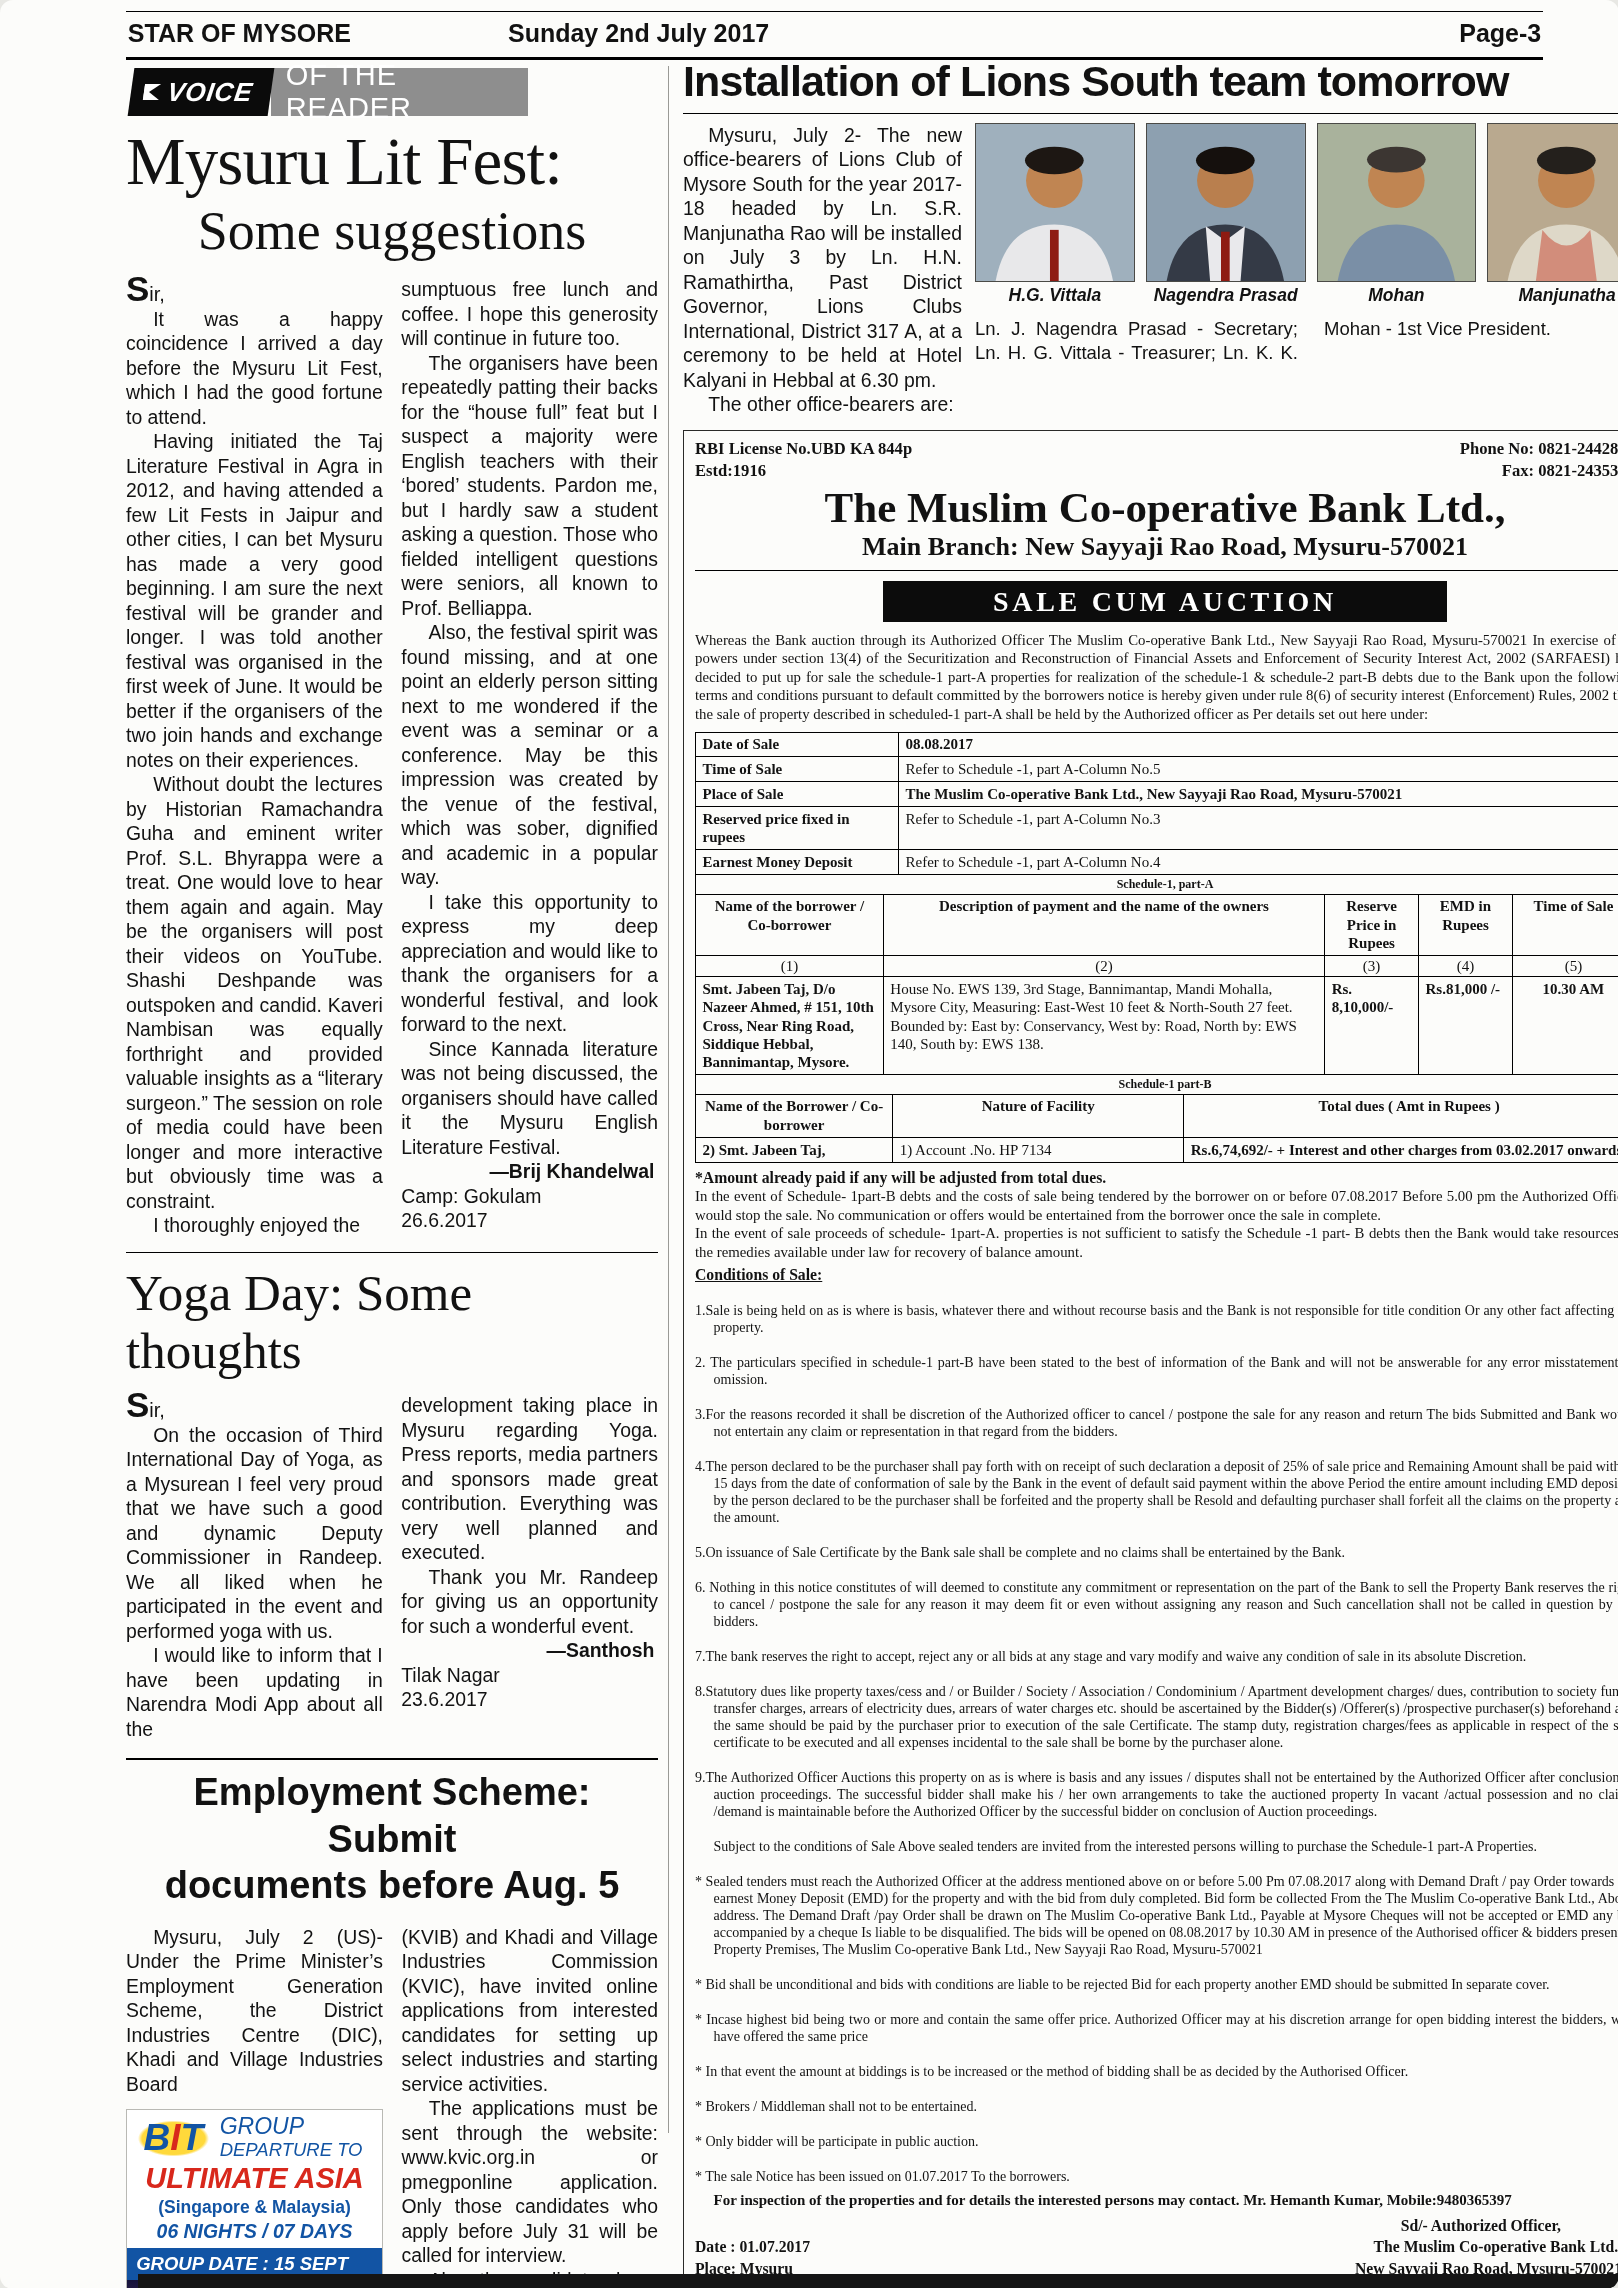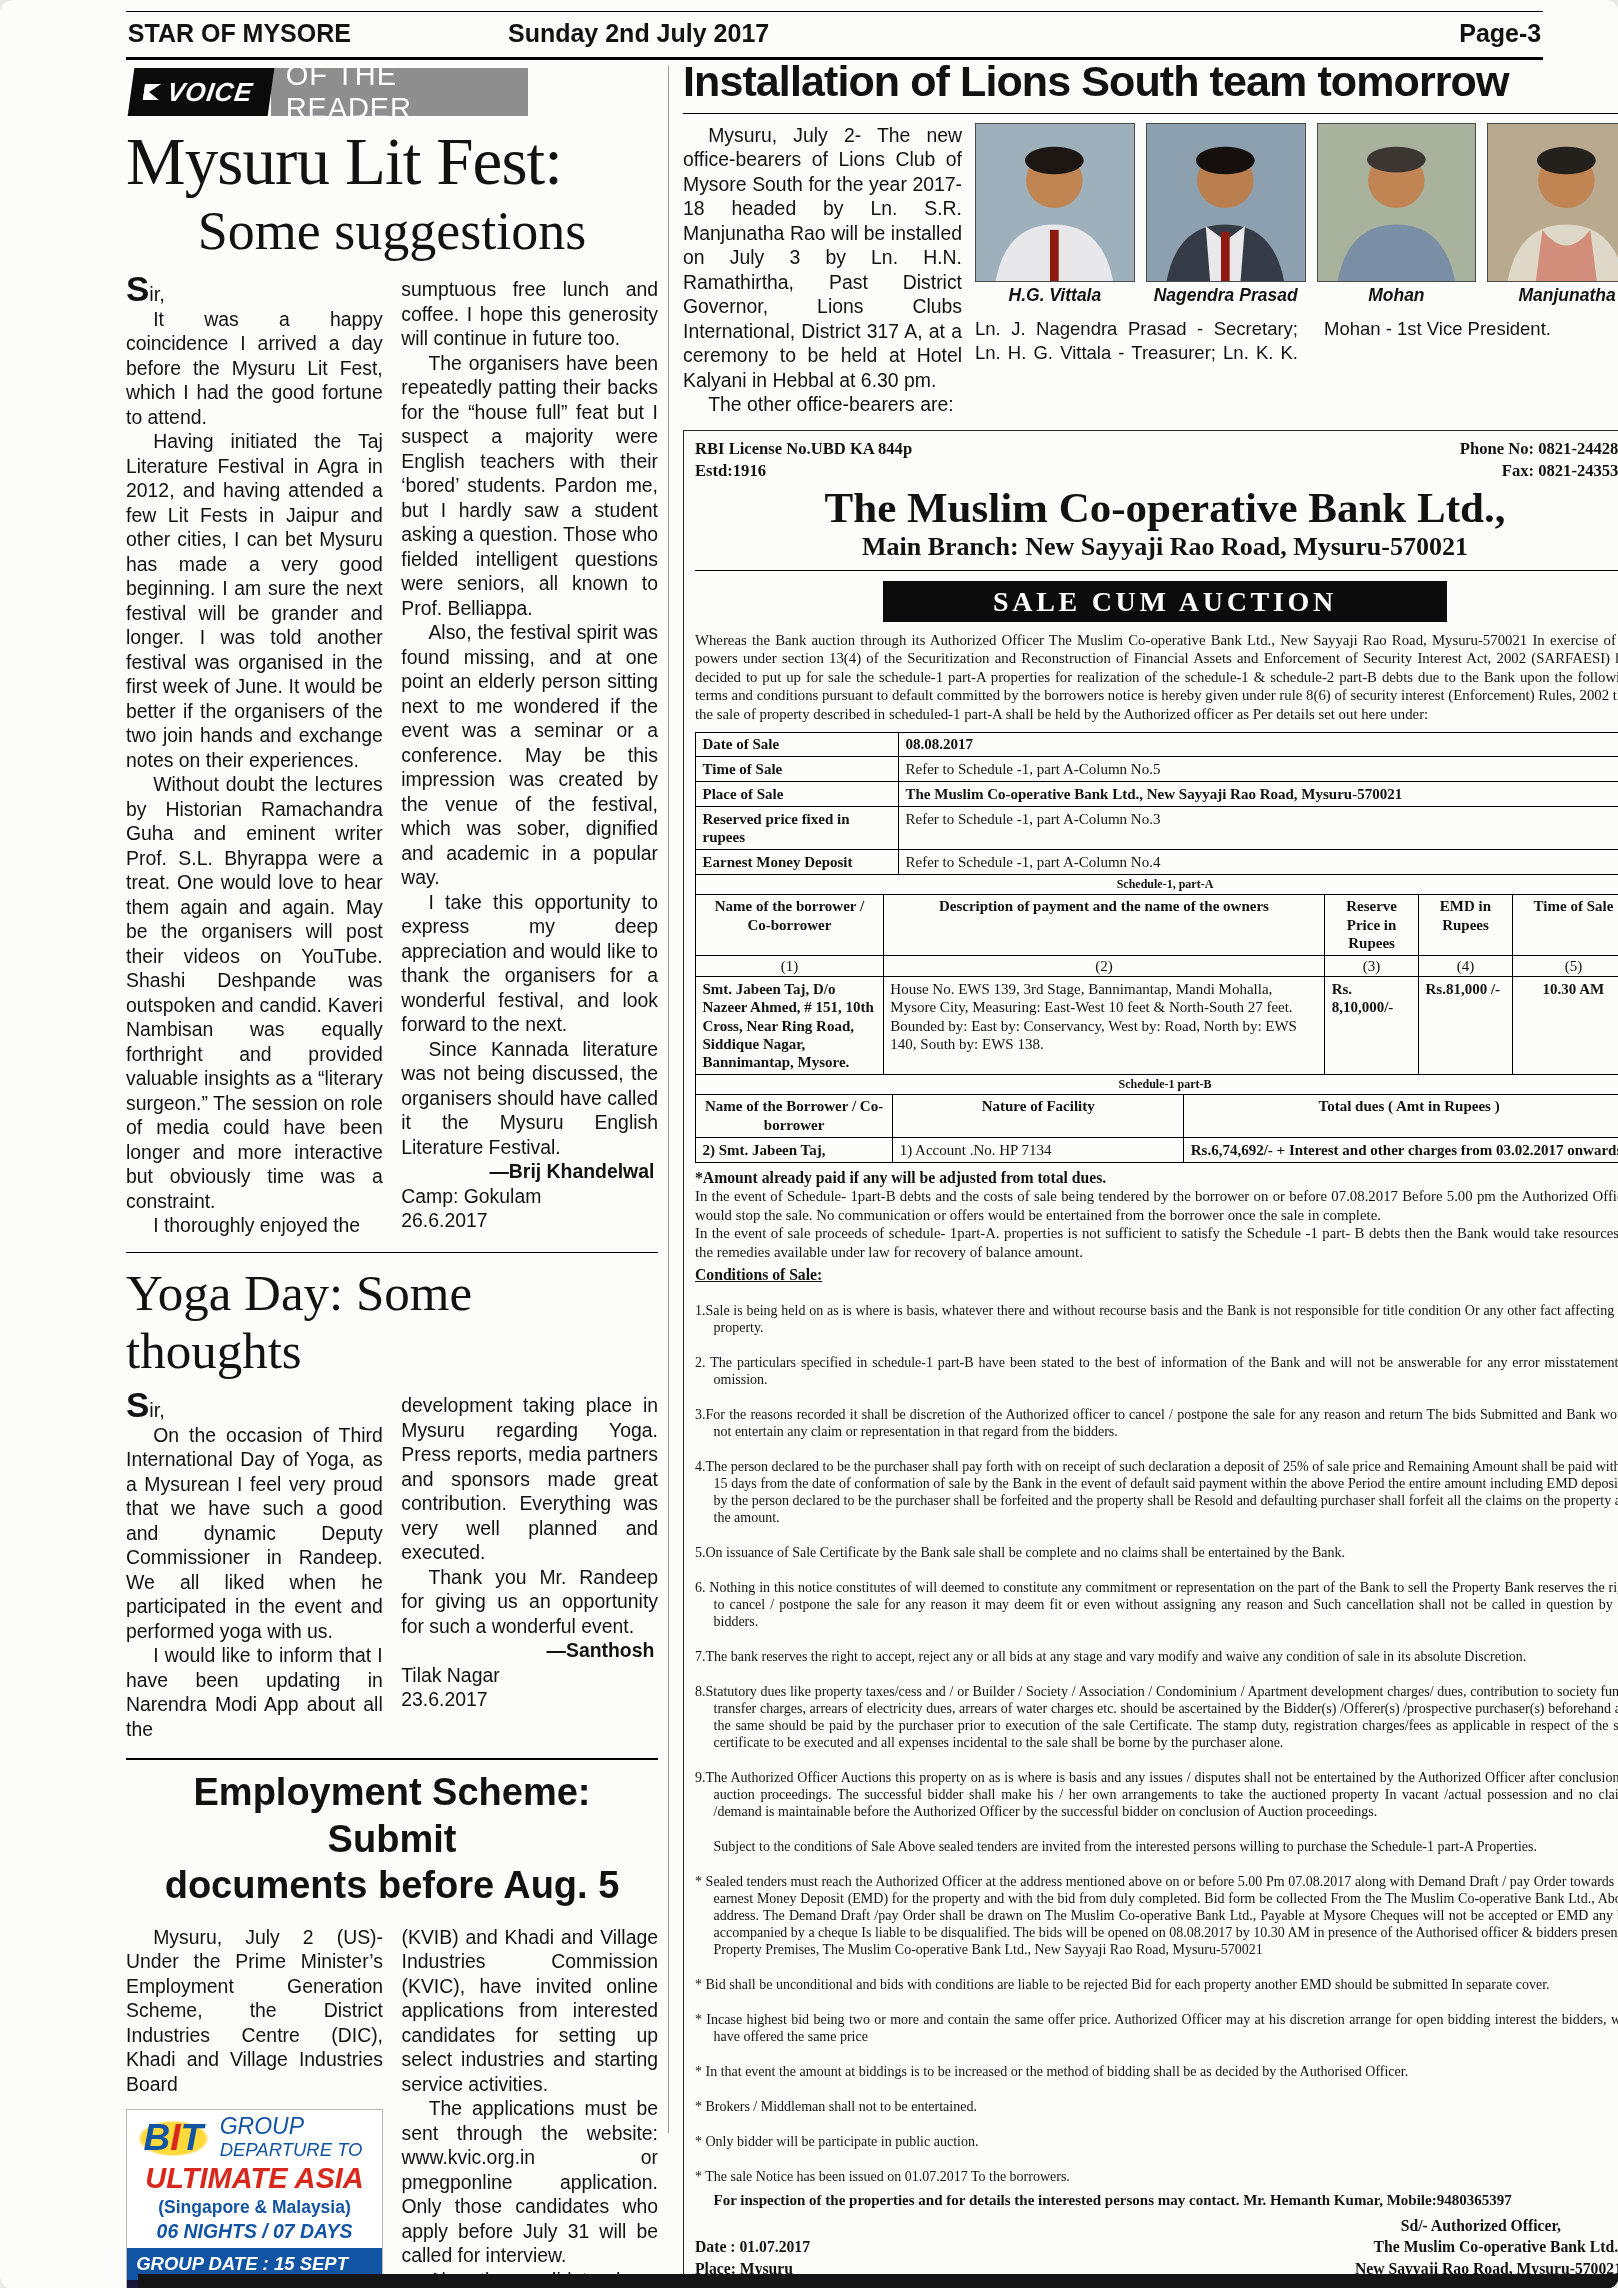--- a/index.html
+++ b/index.html
@@ -358,21 +358,21 @@
           <th class="c">Time of Sale</th>
         </tr>
         <tr class="num-row">
           <td>(1)</td>
           <td>(2)</td>
           <td>(3)</td>
           <td>(4)</td>
           <td>(5)</td>
         </tr>
         <tr>
-          <td class="b">Smt. Jabeen Taj, D/o Nazeer Ahmed, # 151, 10th Cross, Near Ring Road, Siddique Nagar, Bannimantap, Mysore.</td>
+          <td class="b">Smt. Jabeen Taj, D/o Nazeer Ahmed, # 151, 10th Cross, Near Ring Road, Siddique Hebbal, Bannimantap, Mysore.</td>
           <td>House No. EWS 139, 3rd Stage, Bannimantap, Mandi Mohalla, Mysore City, Measuring: East-West 10 feet &amp; North-South 27 feet. Bounded by: East by: Conservancy, West by: Road, North by: EWS 140, South by: EWS 138.</td>
           <td class="b">Rs. 8,10,000/-</td>
           <td class="b">Rs.81,000 /-</td>
           <td class="b c">10.30 AM</td>
         </tr>
       </tbody>
         </table>
 
       <table class="tight">
         <colgroup>

